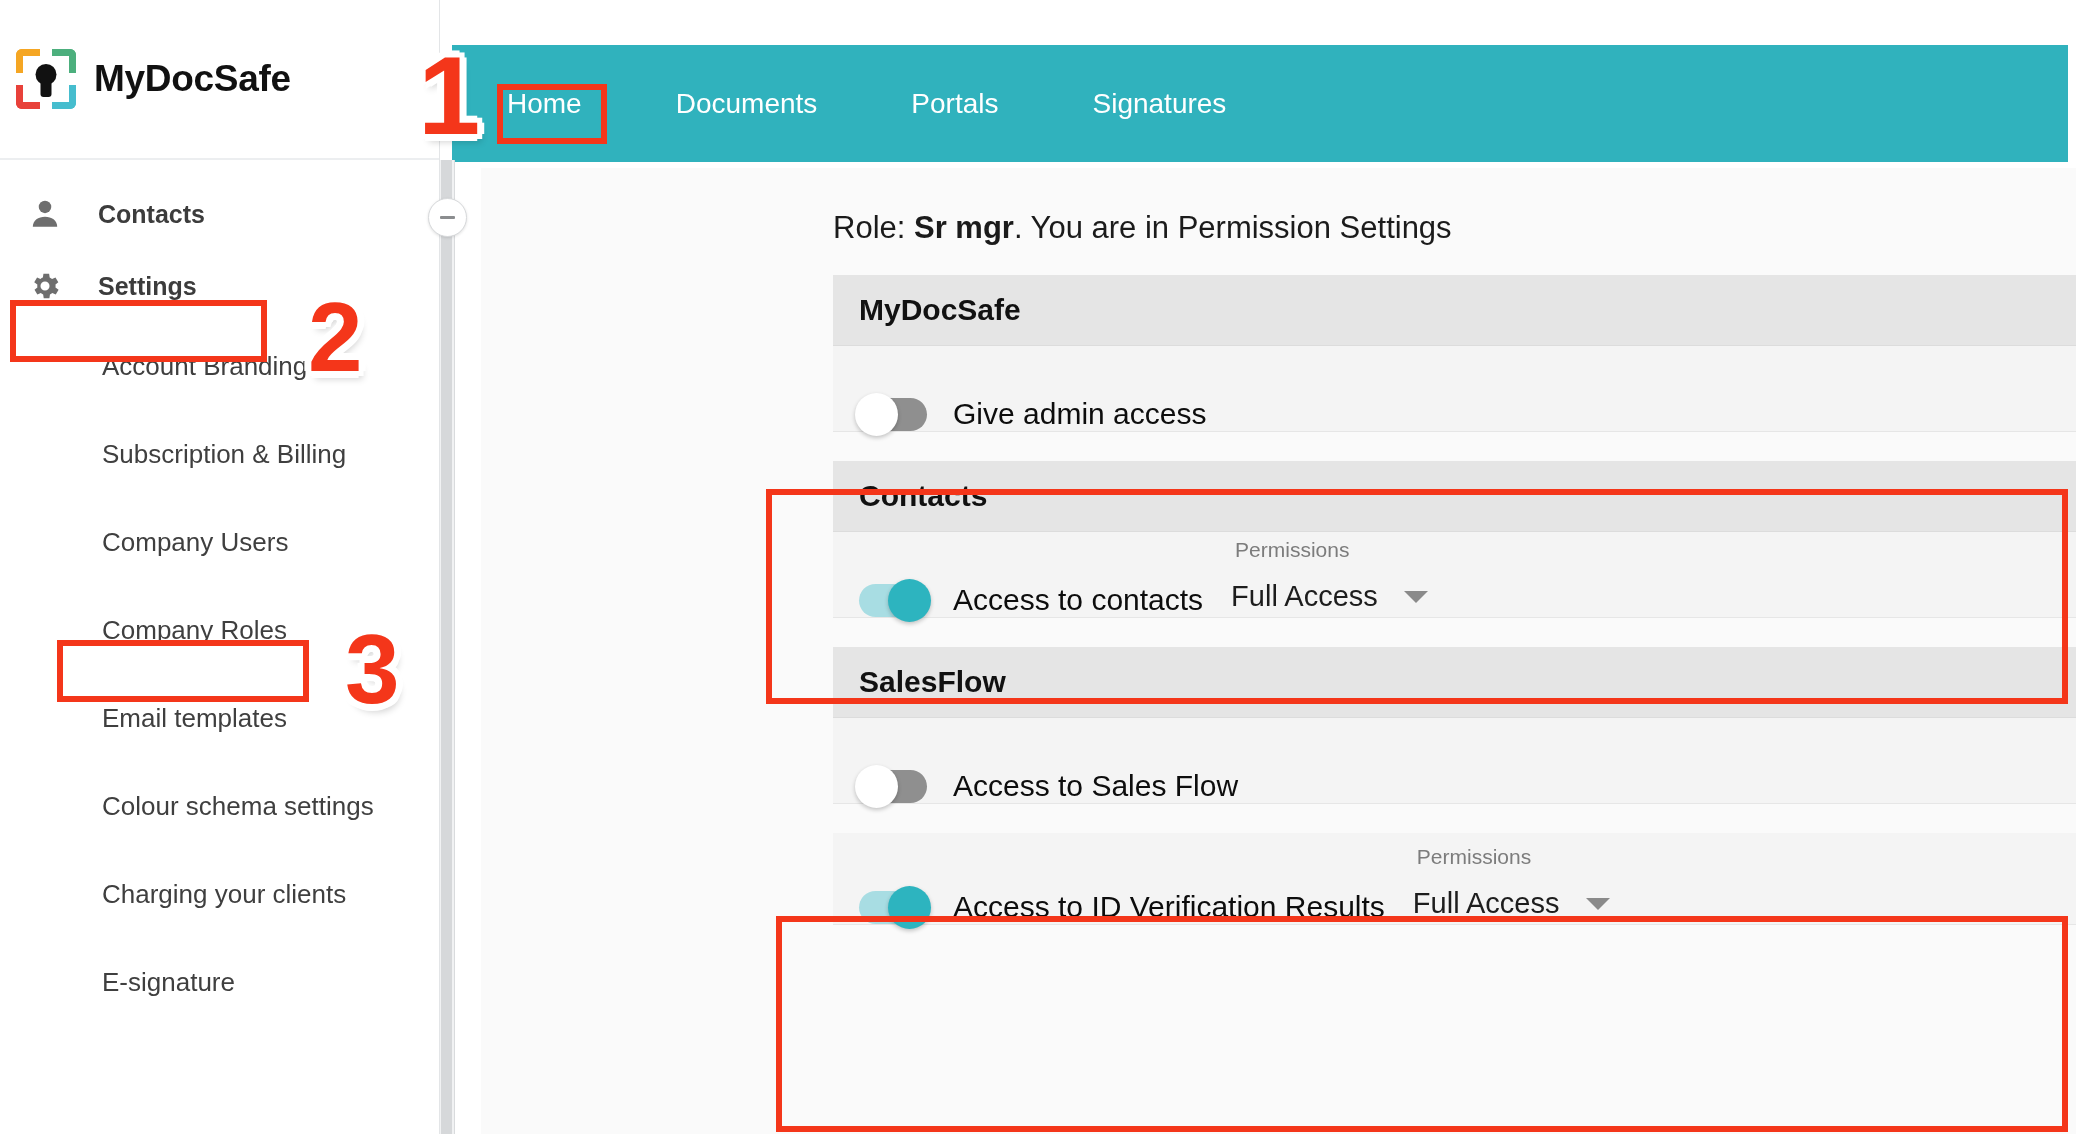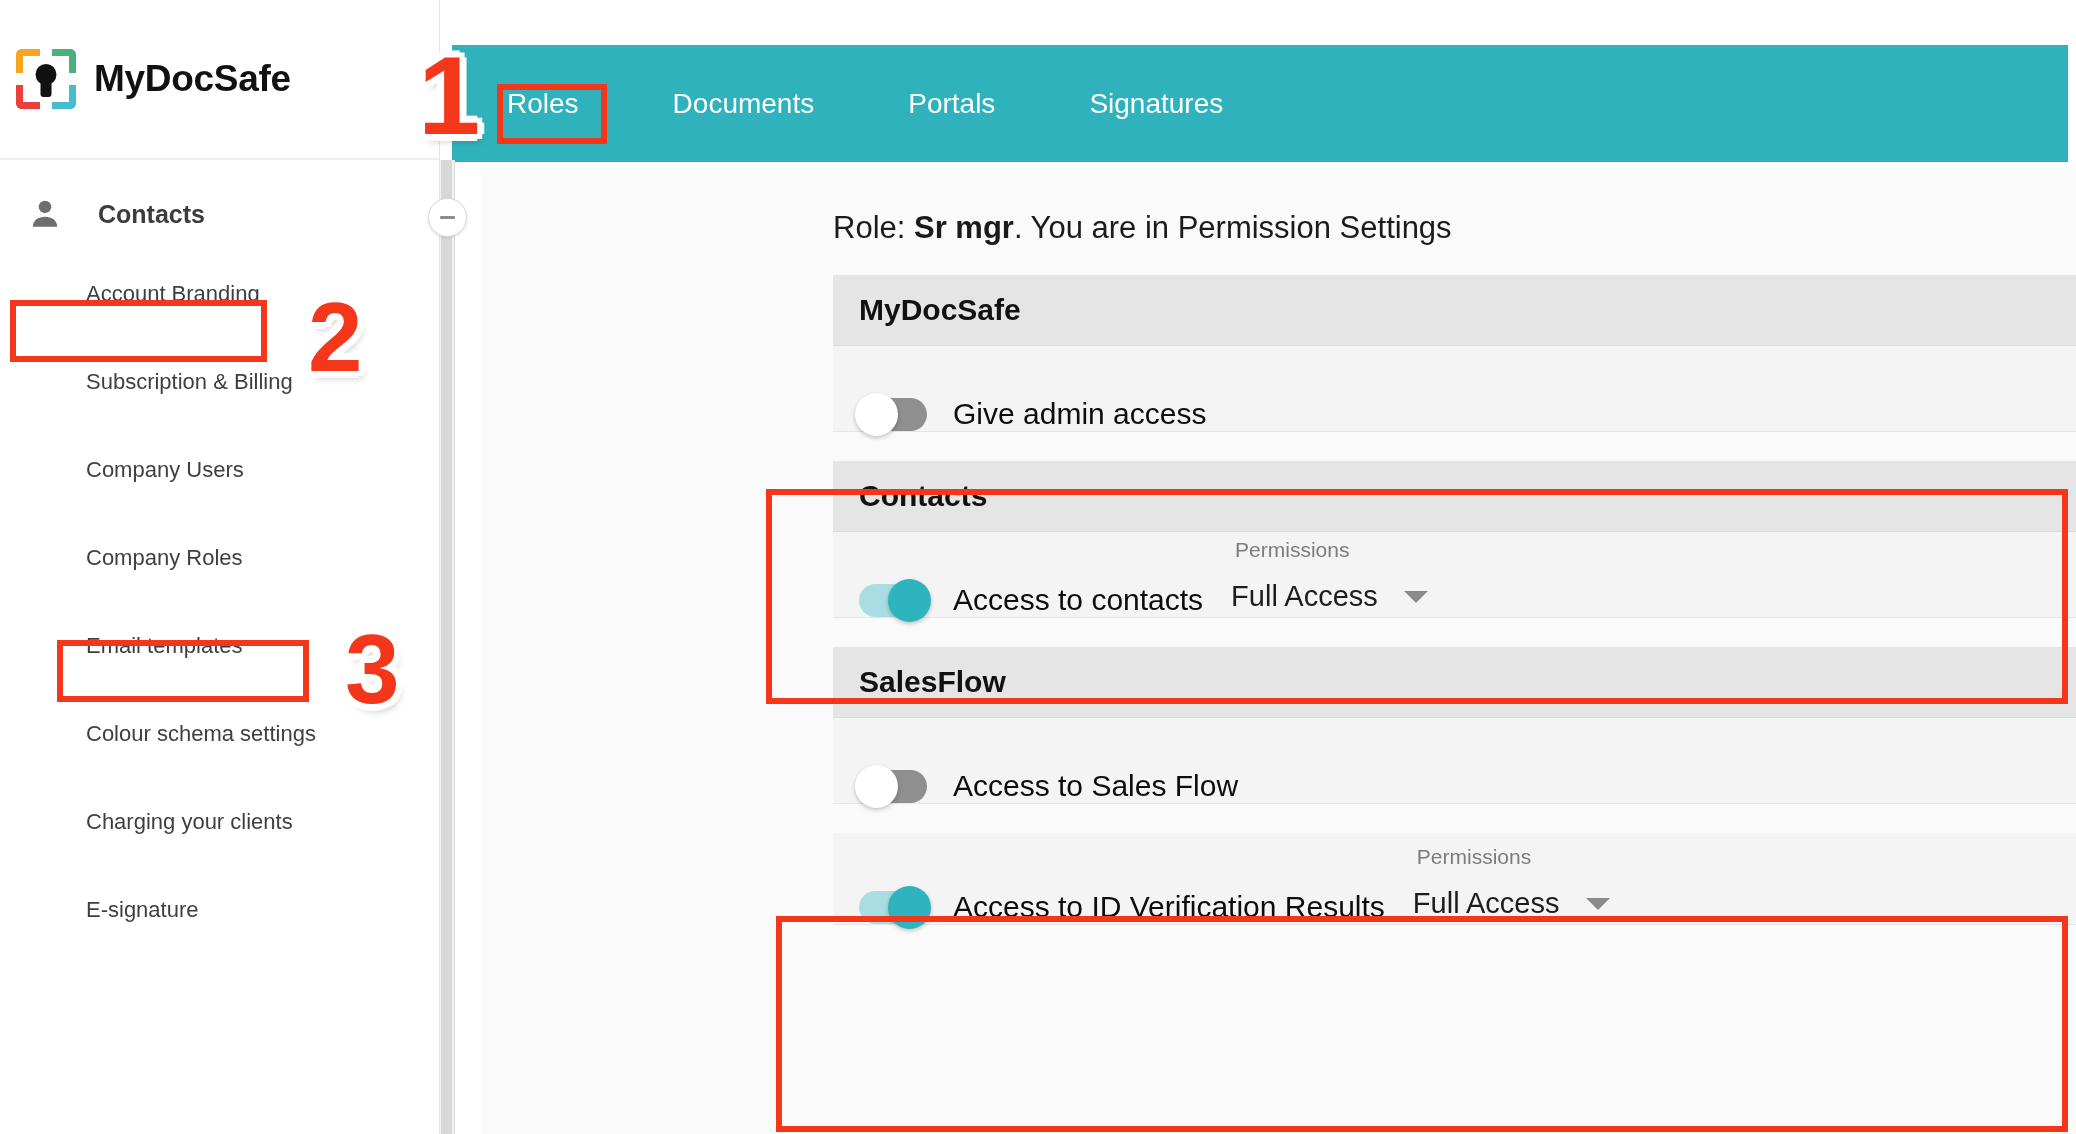--- a/index.html
+++ b/index.html
@@ -105,22 +105,23 @@
     font-weight: bold;
     color: #3c3c3c;
     margin-left: 24px;
   }
   .nav-sub-item {
     height: 88px;
     display: flex;
     align-items: center;
     padding-left: 86px;
     box-sizing: border-box;
-    font-size: 22px;
+    font-size: 26px;
     color: #3f3f3f;
+    margin-left: 16px;
   }
 
   
   .rail {
     position: absolute;
     left: 440px;
     top: 160px;
     width: 14px;
     height: 974px;
     background: #f1f2f3;
@@ -368,21 +369,21 @@
             <span class="perm-value">Full Access</span>
             <span class="caret"></span>
           </div>
         </div>
       </div>
     </div>
 
   </div>
 
   <div class="topbar">
-    <div class="topnav-item">Roles</div>
+    <div class="topnav-item">Home</div>
     <div class="topnav-item">Documents</div>
     <div class="topnav-item">Portals</div>
     <div class="topnav-item">Signatures</div>
   </div>
 
   <div class="sidebar">
     <div class="brand">
       <div class="brand-logo">
         <div class="corner c-tl"></div>
         <div class="corner c-tr"></div>
@@ -399,20 +400,28 @@
       <div class="nav-top-item">
         <span class="nav-icon">
           <svg width="34" height="34" viewBox="0 0 24 24" fill="currentColor">
               <circle cx="12" cy="7" r="4.4"></circle>
               <path d="M3.4 21c0-4.4 3.9-7 8.6-7s8.6 2.6 8.6 7z"></path>
             </svg>
         </span>
         <span class="nav-top-label">Contacts</span>
       </div>
 
+      <div class="nav-top-item">
+        <span class="nav-icon">
+          <svg width="34" height="34" viewBox="0 0 24 24" fill="currentColor">
+              <path d="M19.4 13a7.6 7.6 0 0 0 0-2l2-1.6-2-3.4-2.4 1a7.6 7.6 0 0 0-1.7-1l-.4-2.6h-4l-.4 2.6c-.6.2-1.2.6-1.7 1l-2.4-1-2 3.4L6.6 11a7.6 7.6 0 0 0 0 2l-2 1.6 2 3.4 2.4-1c.5.4 1.1.8 1.7 1l.4 2.6h4l.4-2.6c.6-.2 1.2-.6 1.7-1l2.4 1 2-3.4zM12 15.2A3.2 3.2 0 1 1 12 8.8a3.2 3.2 0 0 1 0 6.4z"></path>
+            </svg>
+        </span>
+        <span class="nav-top-label">Settings</span>
+      </div>
 
       <div class="nav-sub-item">Account Branding</div>
       <div class="nav-sub-item">Subscription &amp; Billing</div>
       <div class="nav-sub-item">Company Users</div>
       <div class="nav-sub-item">Company Roles</div>
       <div class="nav-sub-item">Email templates</div>
       <div class="nav-sub-item">Colour schema settings</div>
       <div class="nav-sub-item">Charging your clients</div>
       <div class="nav-sub-item">E-signature</div>
     </div>

